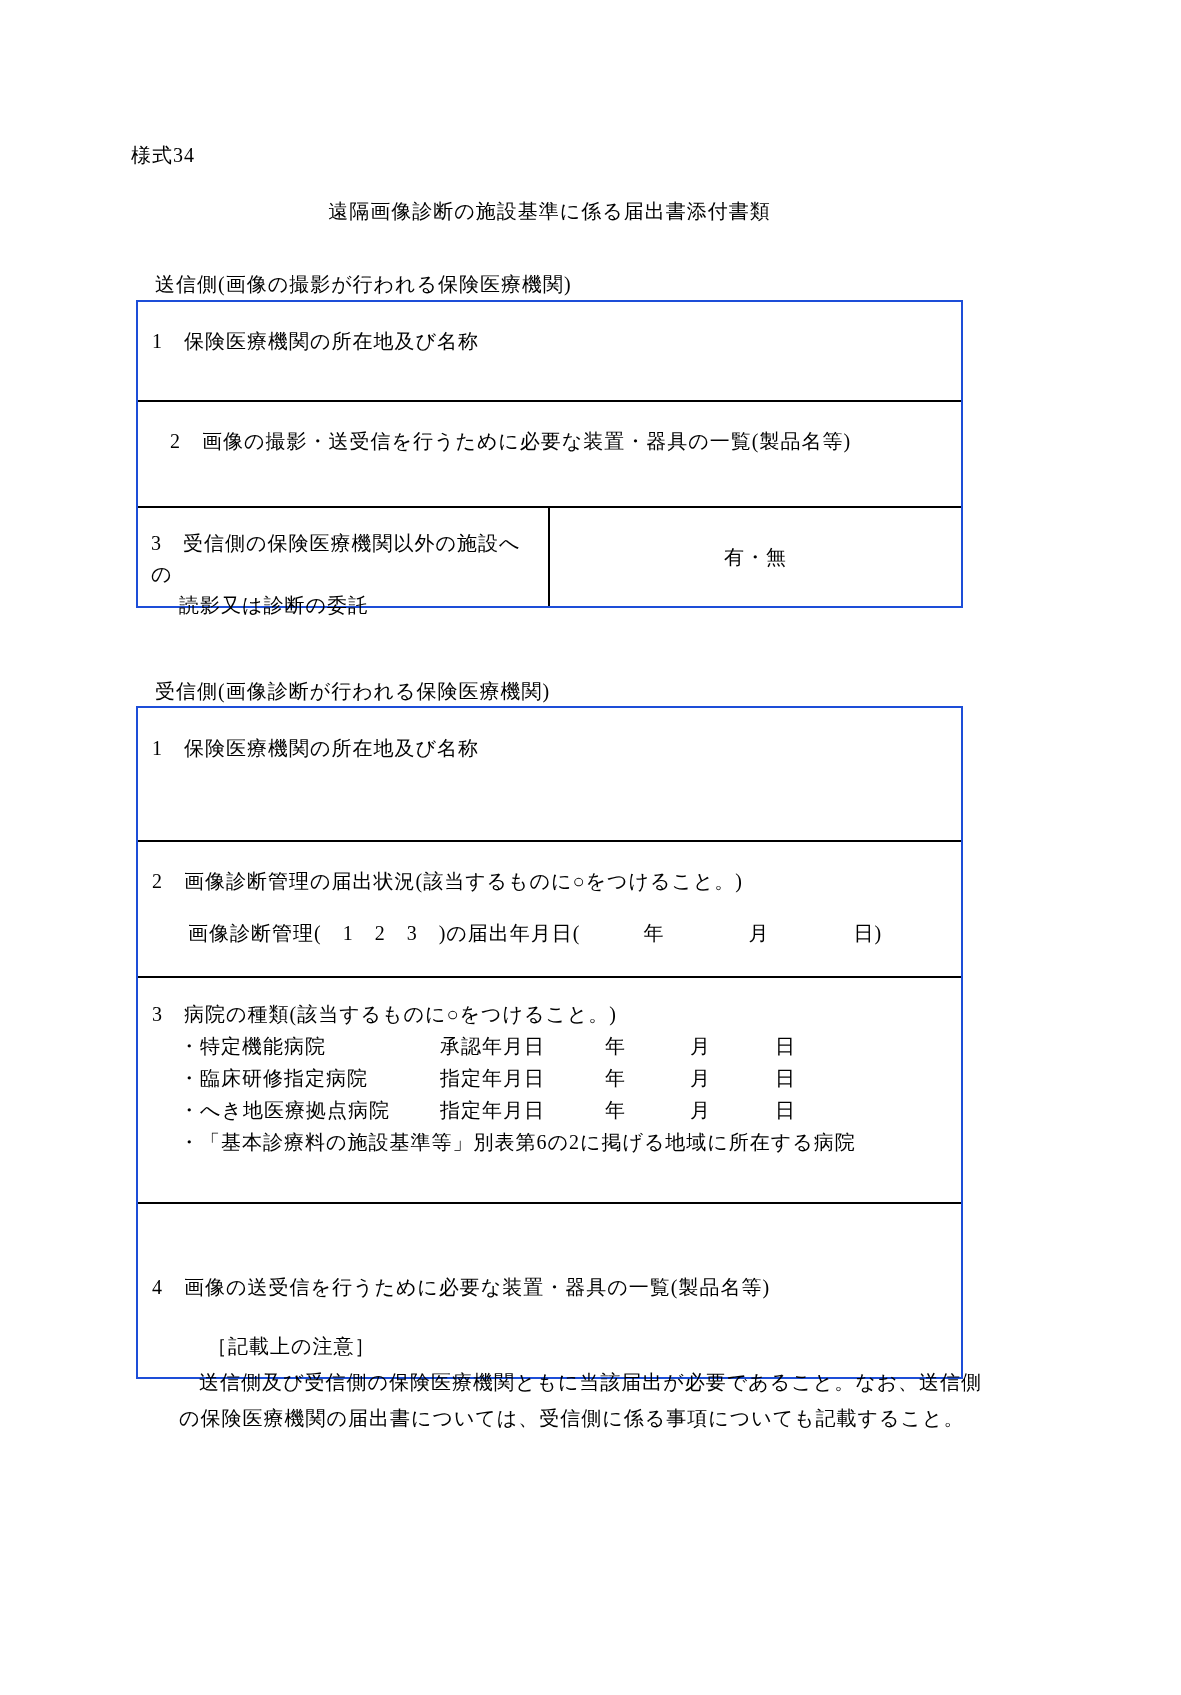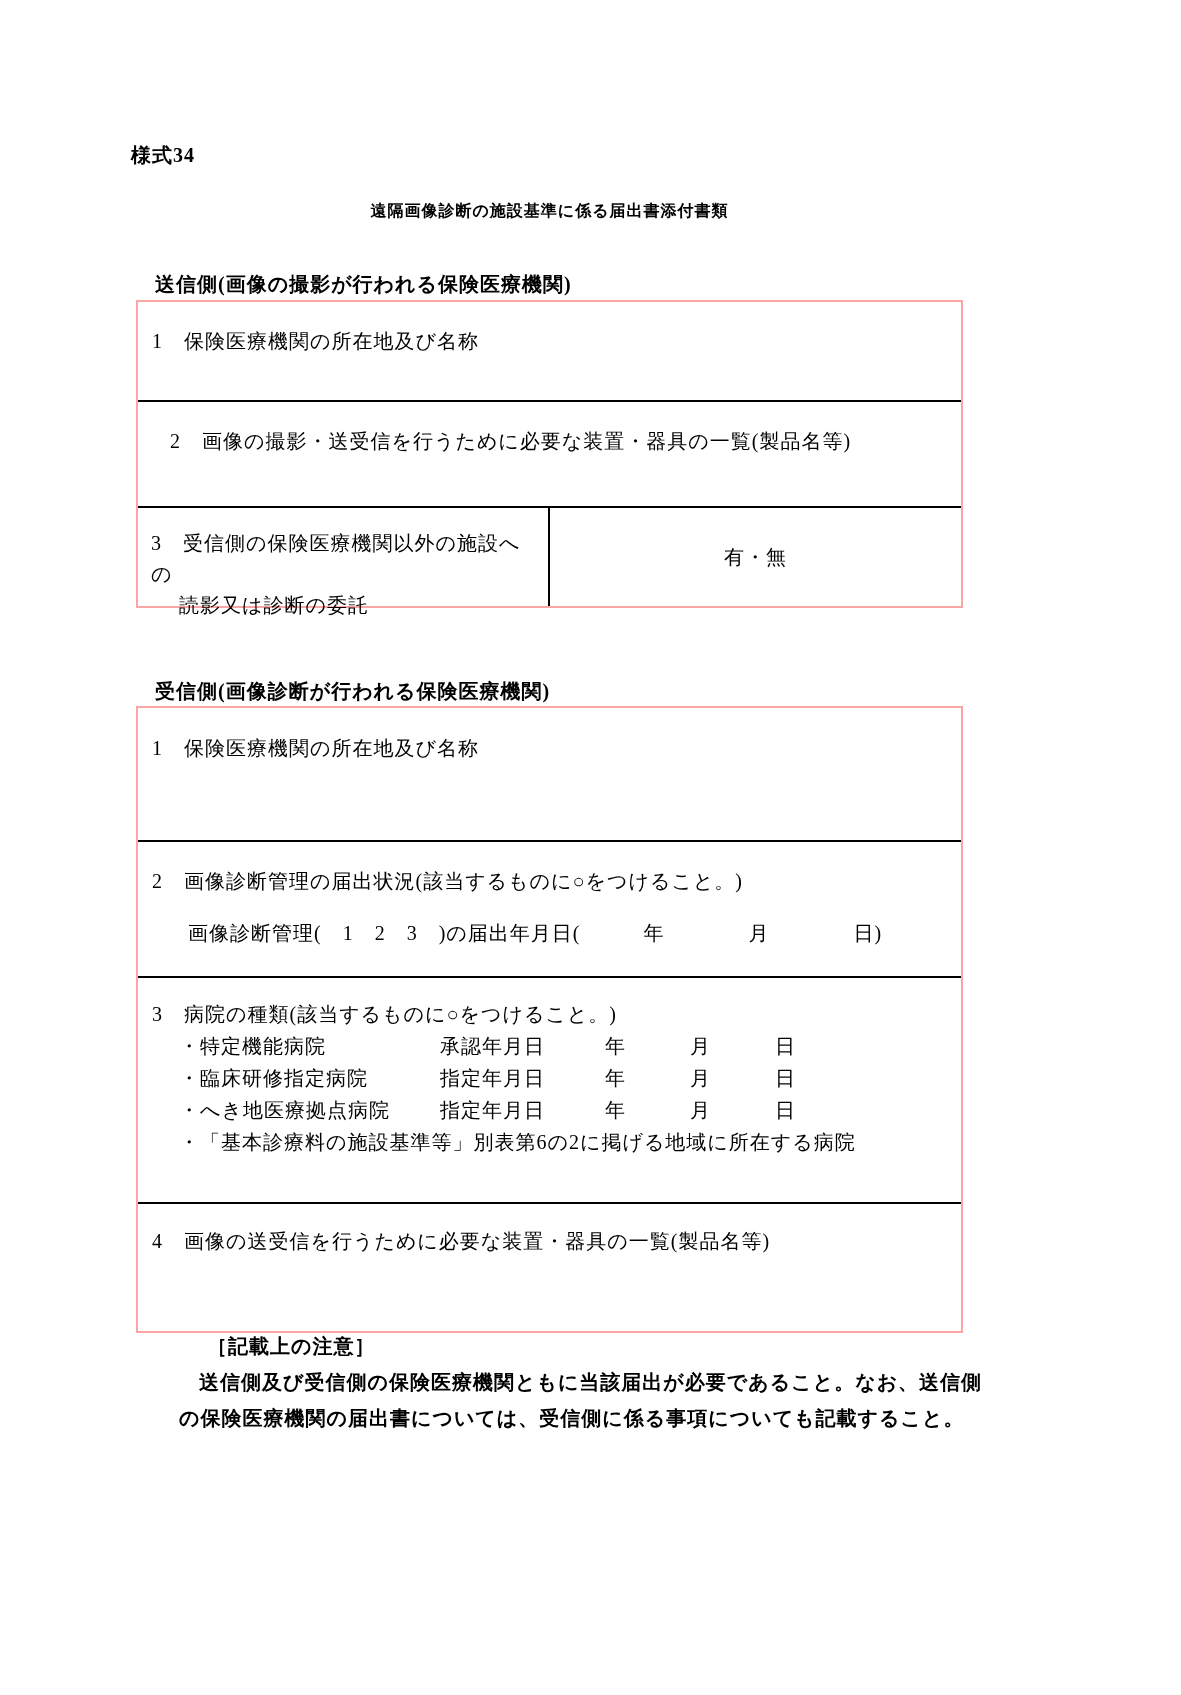--- a/index.html
+++ b/index.html
@@ -13,41 +13,41 @@
     overflow: hidden;
   }
   .page {
     position: relative;
     width: 1181px;
     height: 1695px;
     font-size: 20px;
     letter-spacing: 1px;
     line-height: 30px;
   }
-  .abs { position: absolute; font-weight: bold; }
+  .abs { position: absolute; }
 
   .form-number { left: 131px; top: 140px; }
 
   .form-title {
     left: 136px;
     top: 196px;
     width: 827px;
     text-align: center;
-    font-size: 16px;
+    font-size: 20px;
   }
 
   .section-label { left: 155px; }
   .sender-label { top: 269px; }
   .receiver-label { top: 676px; }
 
   .ftable {
     position: absolute;
     left: 136px;
     width: 827px;
-    border: 2px solid #fca5a5;
+    border: 2px solid #1d4ed8;
     background: #fff;
   }
   .sender-table { top: 300px; }
   .receiver-table { top: 706px; }
 
   .frow { border-bottom: 2px solid #000; }
   .frow.last { border-bottom: none; }
 
   .cell { padding: 24px 14px 0 14px; }
 
@@ -71,21 +71,21 @@
 
   
   .r-row1 { height: 134px; }
   .r-row1 .cell { padding-top: 25px; }
   .r-row2 { height: 136px; }
   .r-row2 .cell { padding-top: 24px; }
   .r-row2 .line2 { margin-left: 36px; margin-top: 22px; }
   .r-row3 { height: 226px; }
   .r-row3 .cell { padding-top: 20px; line-height: 32px; }
   .r-row4 { height: 127px; }
-  .r-row4 .cell { padding-top: 22px; }
+  .r-row4 .cell { padding-top: 22px; margin-top: 46px; }
 
   .hosp-row { display: flex; margin-left: 27px; }
   .hosp-name { width: 261px; }
   .hosp-date { width: 165px; }
   .hosp-unit { width: 85px; }
   .hosp-last { margin-left: 27px; }
 
   
   .notes-heading { left: 163px; top: 1331px; margin-left: 44px; }
   .notes-line1 { left: 199px; top: 1367px; }

